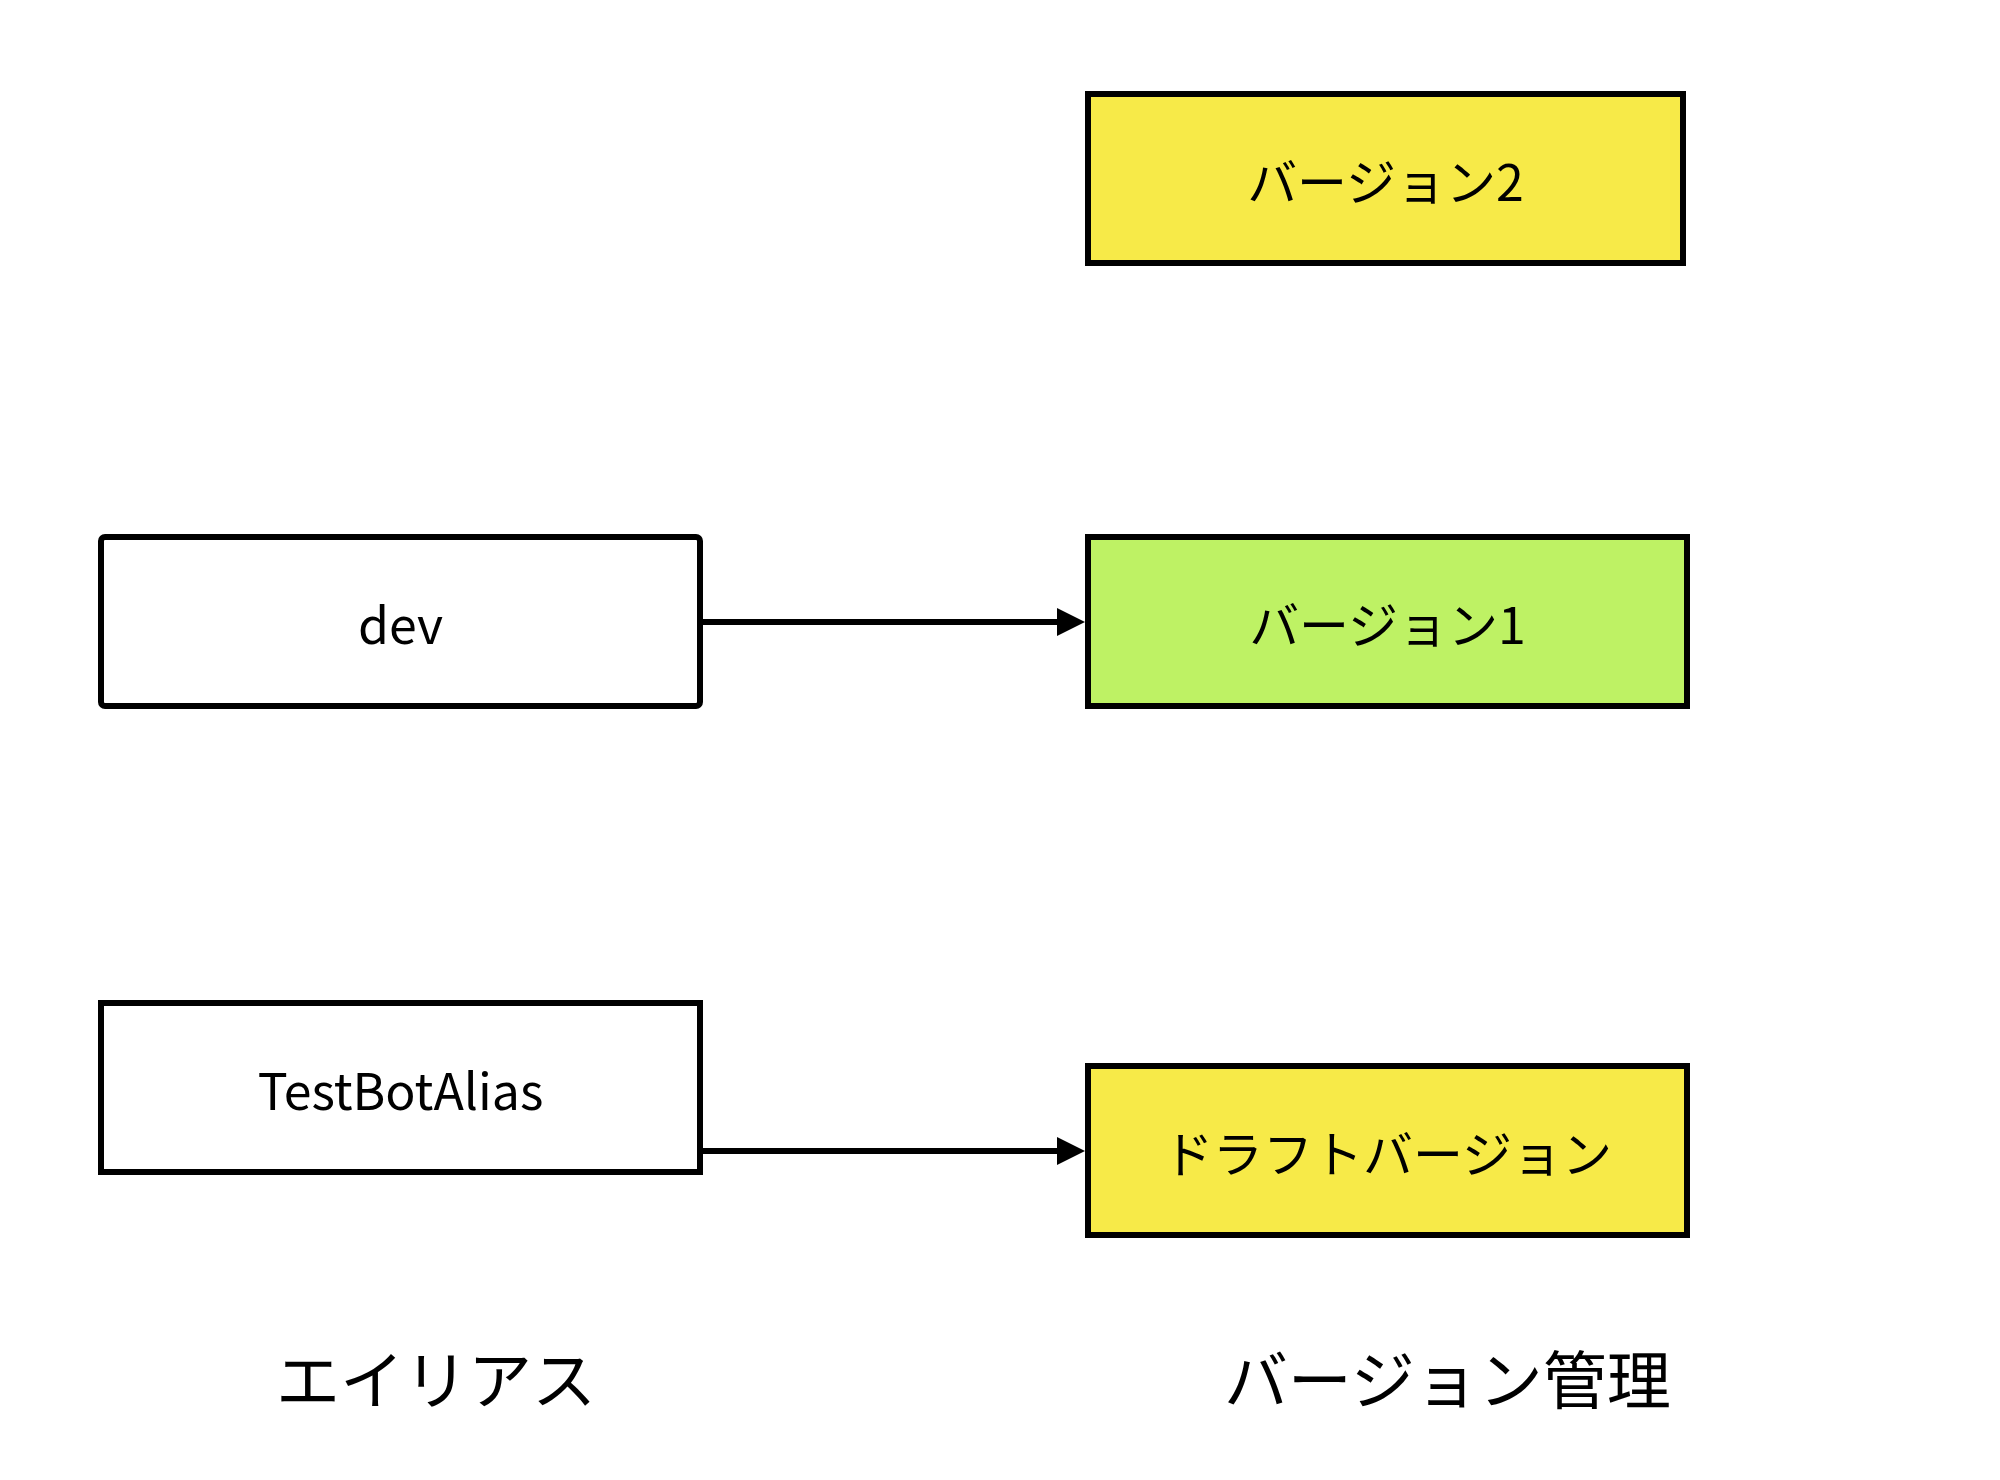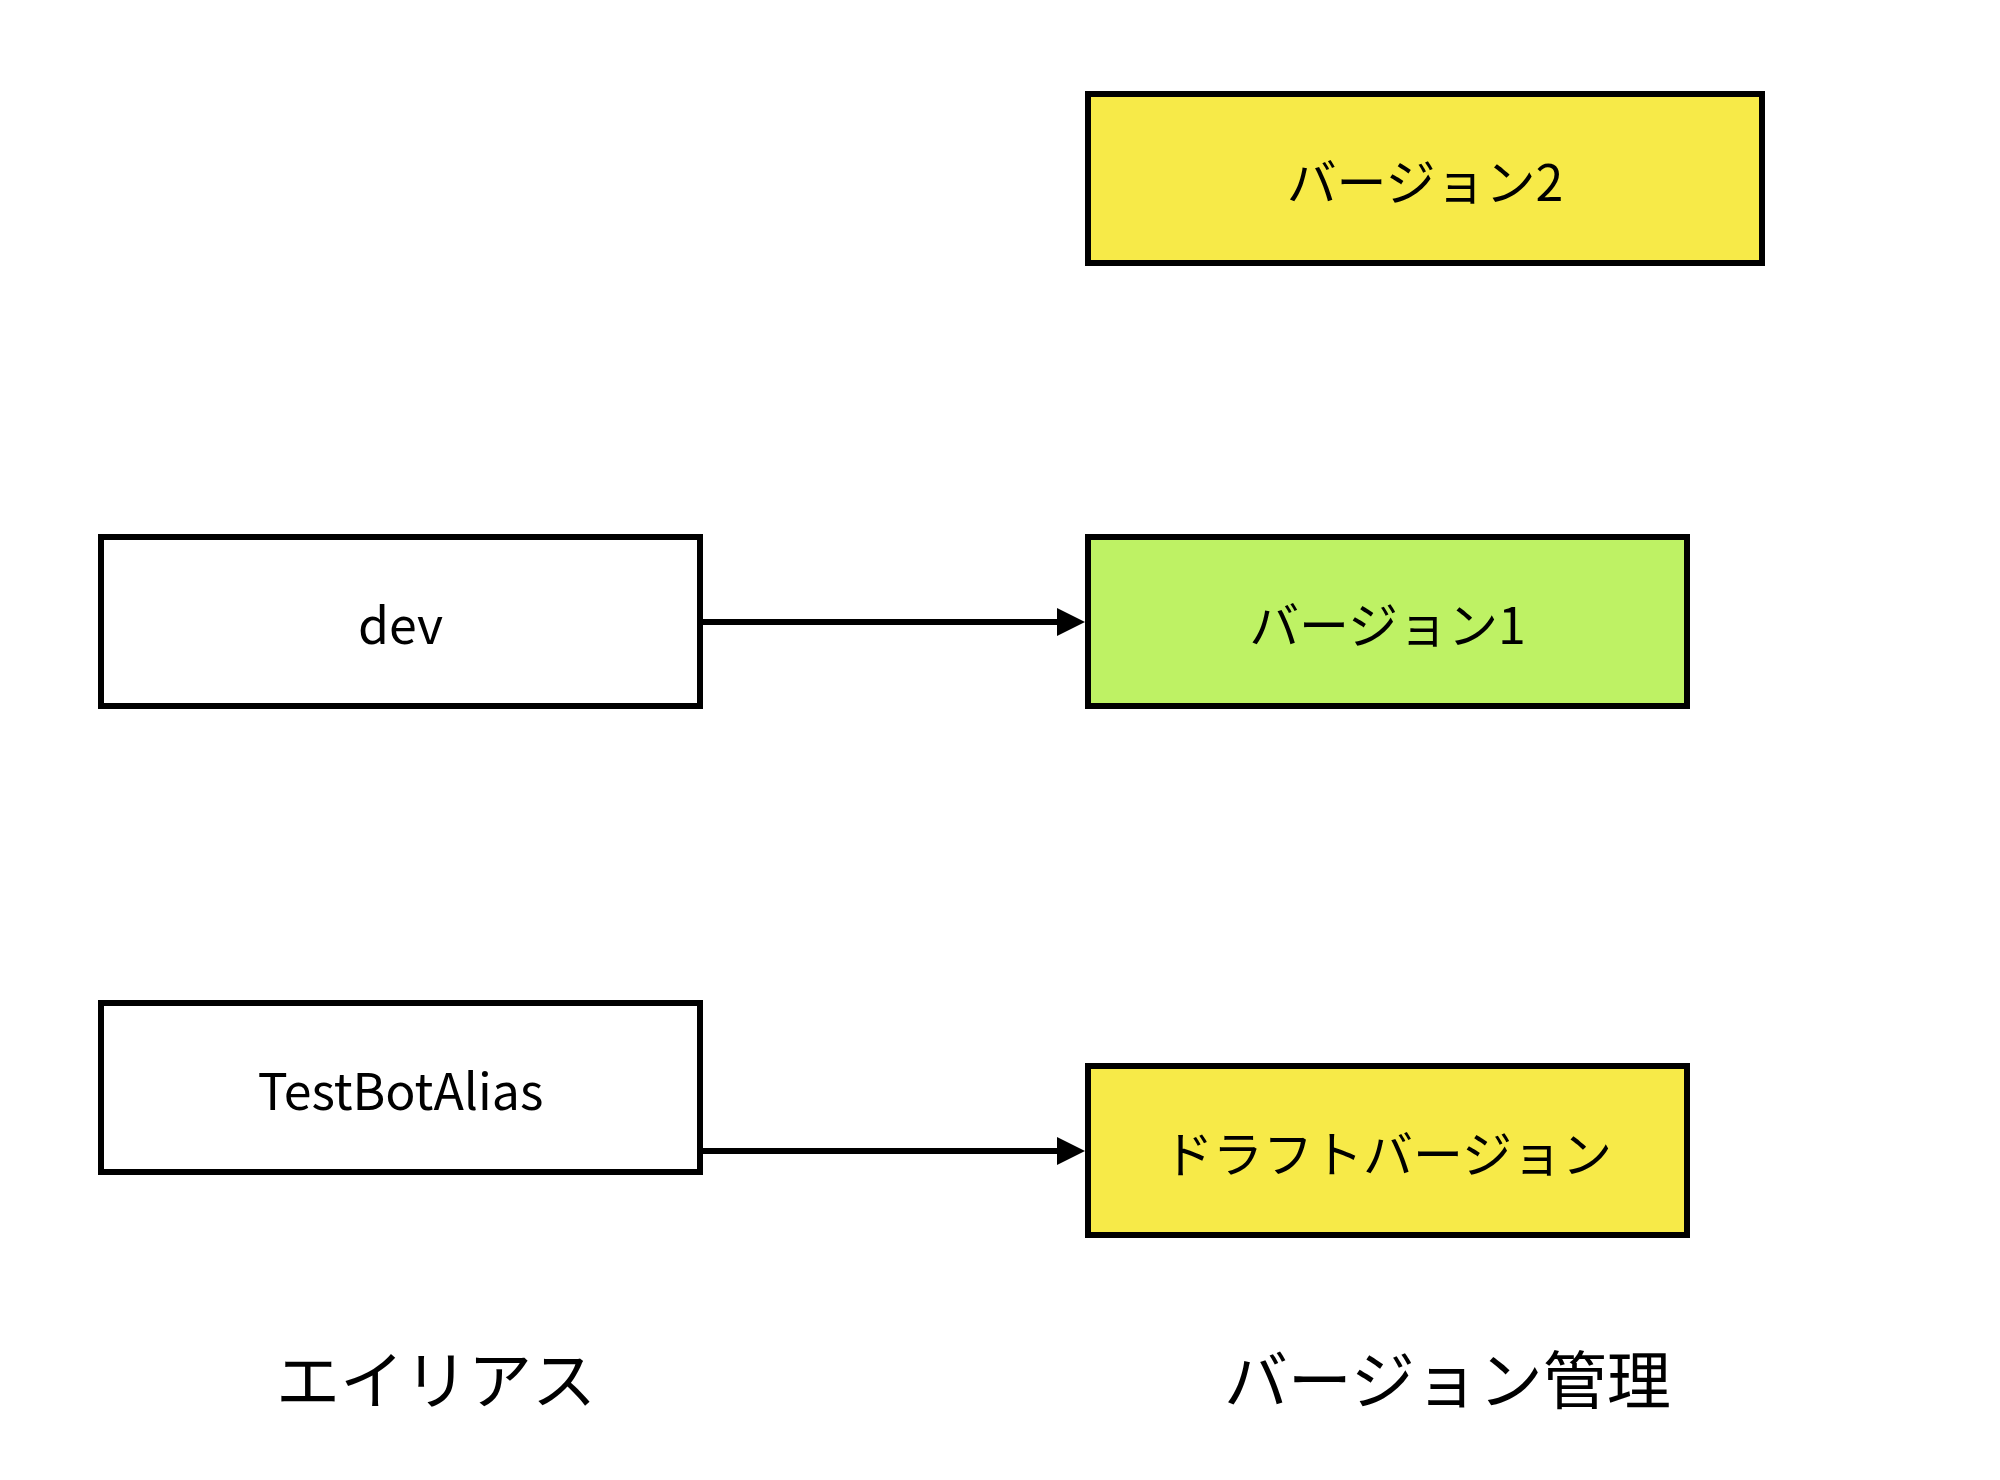--- a/index.html
+++ b/index.html
@@ -39,25 +39,25 @@
     .label {
       position: absolute;
       font-size: 64px;
       color: #000000;
       text-align: center;
     }
   </style>
 </head>
 <body>
 
-<div class="box bg-yellow" style="left:1085px; top:91px; width:680px; height:175px;">
+<div class="box bg-yellow" style="left:1085px; top:91px; width:601px; height:175px;">
   <span>バージョン2</span>
 </div>
 
-<div class="box bg-white" style="left:98px; top:534px; width:605px; height:175px;">
+<div class="box bg-white" style="left:98px; top:534px; width:605px; height:175px;border-radius:7px;">
   <span>dev</span>
 </div>
 
 <div class="box bg-green" style="left:1085px; top:534px; width:605px; height:175px;">
   <span>バージョン1</span>
 </div>
 
 <div class="box bg-white" style="left:98px; top:1000px; width:605px; height:175px;">
   <span>TestBotAlias</span>
 </div>

